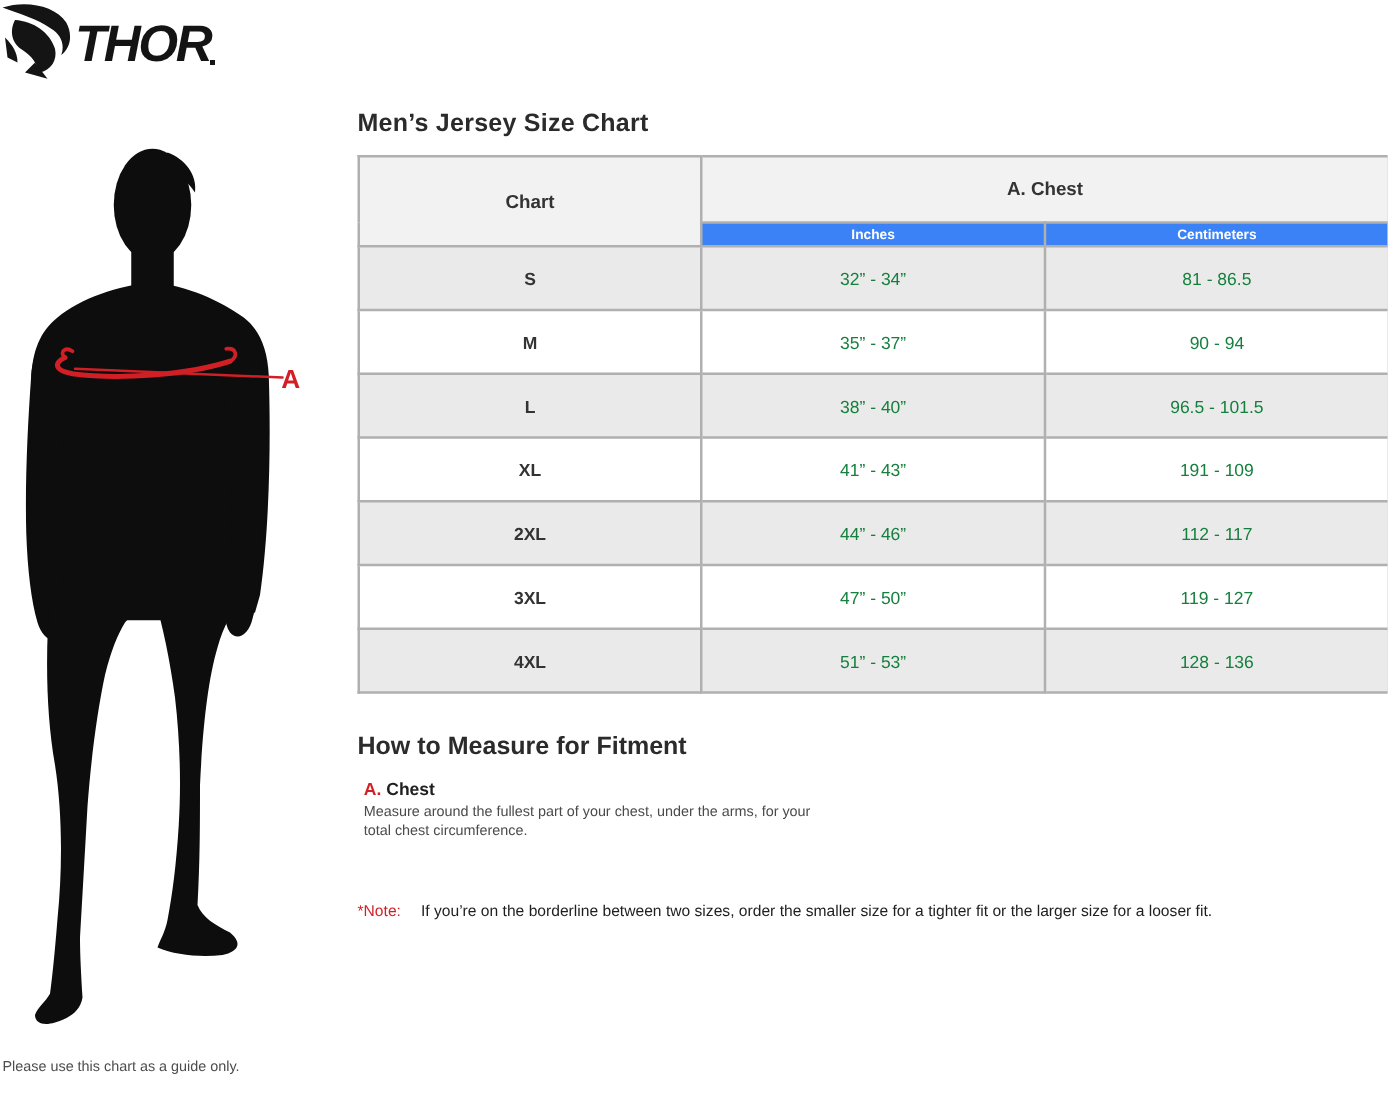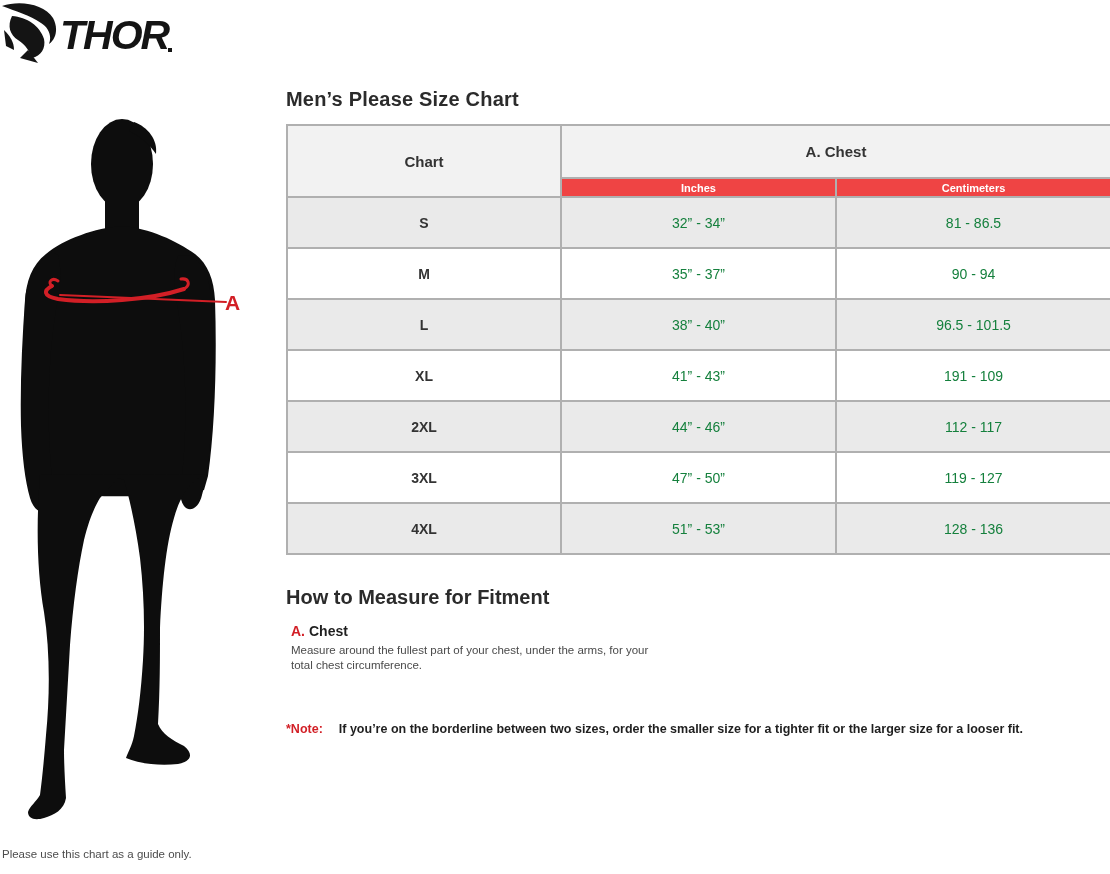--- a/index.html
+++ b/index.html
@@ -37,21 +37,21 @@
     vertical-align: middle;
   }
   #size-table .col-size  { width: 274px; }
   #size-table .col-unit  { width: 275px; }
   th.group-head {
     background: #f2f2f2; color: #333333;
     font-size: 15px; font-weight: bold;
     height: 53px;
   }
   th.unit-head {
-    background: #ef4444; color: #ffffff;
+    background: #3b82f6; color: #ffffff;
     font-size: 11px; font-weight: bold;
     height: 19px; border-top: 1px solid #b0b0b0; border-bottom: 1px solid #b0b0b0;
   }
   #size-table td { height: 51px; font-size: 14px; color: #15803d; }
   #size-table td.size-cell { font-weight: bold; color: #333333; }
   #size-table tr.alt td { background: #eaeaea; }
   #size-table tr.plain td { background: #ffffff; }
 
   
   #measure-title {
@@ -61,21 +61,21 @@
   #measure-item { left: 291px; top: 623px; width: 400px; }
   #measure-item .item-head { font-size: 14px; font-weight: bold; color: #1f1f1f; }
   #measure-item .item-head .key { color: #d21f26; margin-right: 4px; }
   #measure-item .item-desc {
     margin-top: 4px;
     font-size: 11.5px; color: #4a4a4a;
     line-height: 1.32; max-width: 378px;
   }
 
   
-  #note-row { left: 286px; top: 722px; font-size: 12.5px; font-weight: bold; white-space: nowrap; }
+  #note-row { left: 286px; top: 722px; font-size: 12.5px; font-weight: normal; white-space: nowrap; }
   #note-row .note-label { color: #d21f26; margin-right: 16px; }
   #note-row .note-text { color: #1f1f1f; }
 
   
   #footer { left: 2px; top: 847px; font-size: 11.5px; color: #4c4c4c; line-height: 1.25; }
 </style>
 </head>
 <body>
 
 <div class="abs" id="logo">
@@ -143,21 +143,21 @@
     <g stroke="#d21f26" fill="none" stroke-linecap="round">
       <path d="M52,186 C44,190 42,196 58,199 C95,204 150,200 184,189" stroke-width="4"></path>
       <path d="M52,186 C47,182 52,177 58,181" stroke-width="3"></path>
       <path d="M184,189 C191,185 189,178 181,179" stroke-width="3"></path>
       <line x1="60" y1="195" x2="226" y2="202" stroke-width="2"></line>
     </g>
     <text x="225" y="210" font-family="Liberation Sans, sans-serif" font-size="21" font-weight="bold" fill="#d21f26">A</text>
   </svg>
 </div>
 
-<div class="abs" id="chart-title">Men’s Please Size Chart</div>
+<div class="abs" id="chart-title">Men’s Jersey Size Chart</div>
 
 <table class="abs" id="size-table">
   <colgroup>
     <col class="col-size">
       <col class="col-unit">
       <col class="col-unit">
   </colgroup>
   <thead>
     <tr>
       <th class="group-head" rowspan="2">Chart</th>

